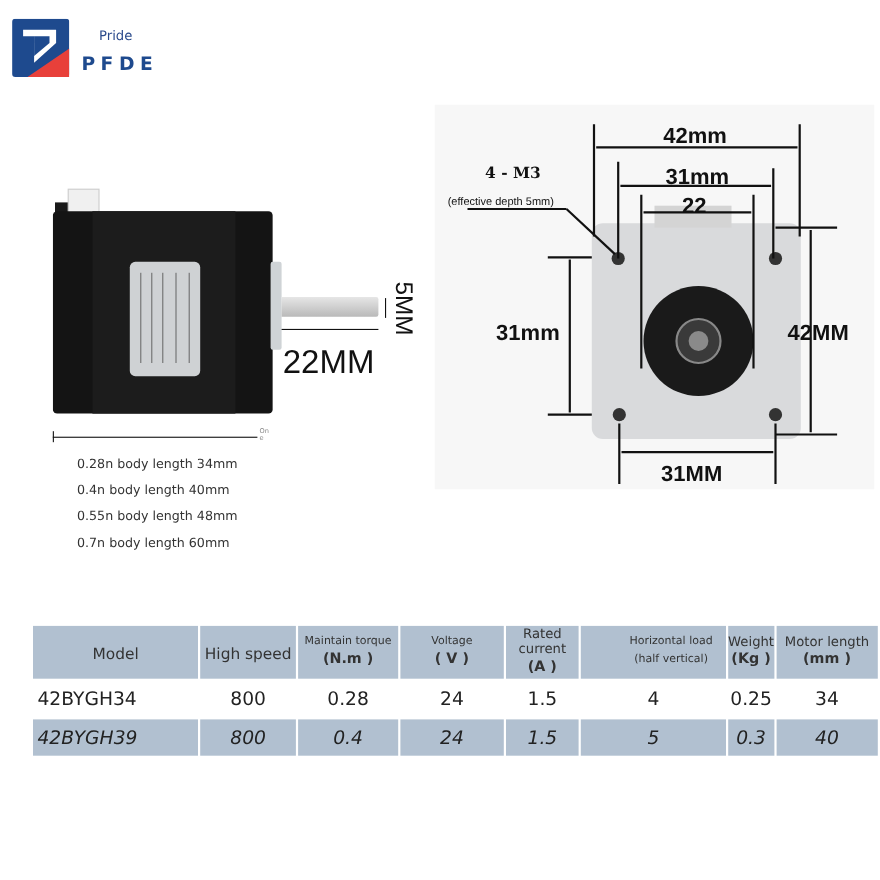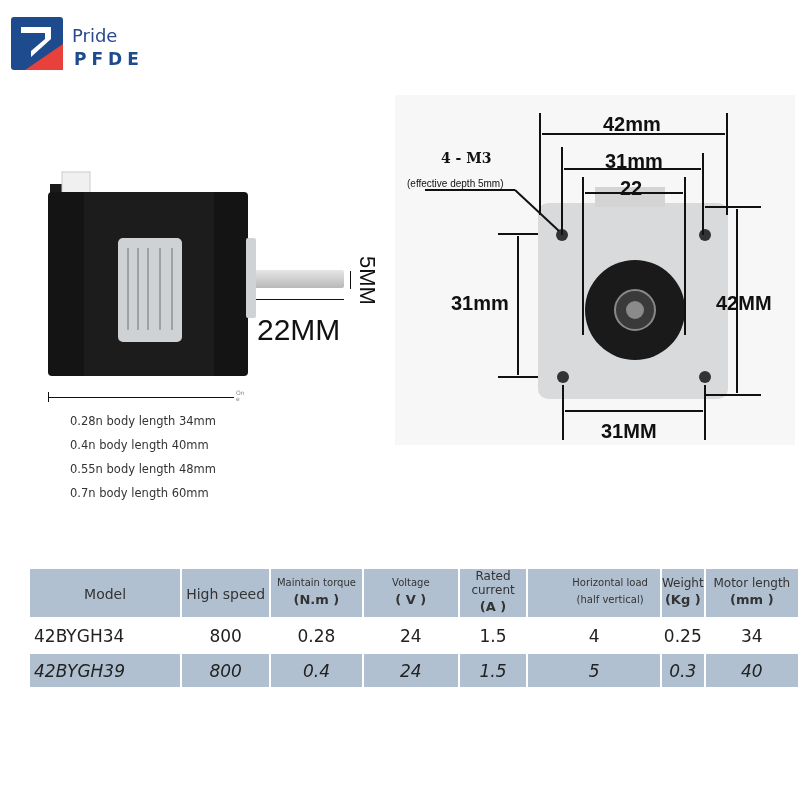--- a/index.html
+++ b/index.html
@@ -1,20 +1,20 @@
 <!DOCTYPE html>
 <html><head>
 <meta charset="utf-8">
 <style>
   html,body{margin:0;padding:0;background:#ffffff;}
   body{width:800px;height:800px;position:relative;overflow:hidden;font-family:"DejaVu Sans",sans-serif;color:#222;}
   .abs{position:absolute;}
   
   .logo-mark{left:11px;top:17px;width:52px;height:53px;}
-  .logo-text-top{left:72px;top:25px;font-size:18px;color:#2a4a8c;font-family:"DejaVu Sans",sans-serif;}
+  .logo-text-top{left:90px;top:25px;font-size:12px;color:#2a4a8c;font-family:"DejaVu Sans",sans-serif;}
   .logo-text-bottom{left:74px;top:49px;font-size:17px;font-weight:bold;color:#1e4a8e;letter-spacing:5px;font-family:"DejaVu Sans",sans-serif;}
   
   .motor-side{left:48px;top:170px;width:200px;height:210px;}
   .dim-text{font-family:"Liberation Sans",sans-serif;color:#111;}
   .dim-22{left:257px;top:313px;font-size:30px;}
   .on-label{left:236px;top:390px;font-size:6px;color:#888;line-height:6px;}
   .body-line{font-size:11.5px;color:#333;font-family:"DejaVu Sans",sans-serif;}
   .label-42{left:603px;top:113px;font-size:20px;font-weight:bold;}
   .label-31top{left:605px;top:150px;font-size:20px;font-weight:bold;}
   .label-22{left:620px;top:177px;font-size:20px;font-weight:bold;}

